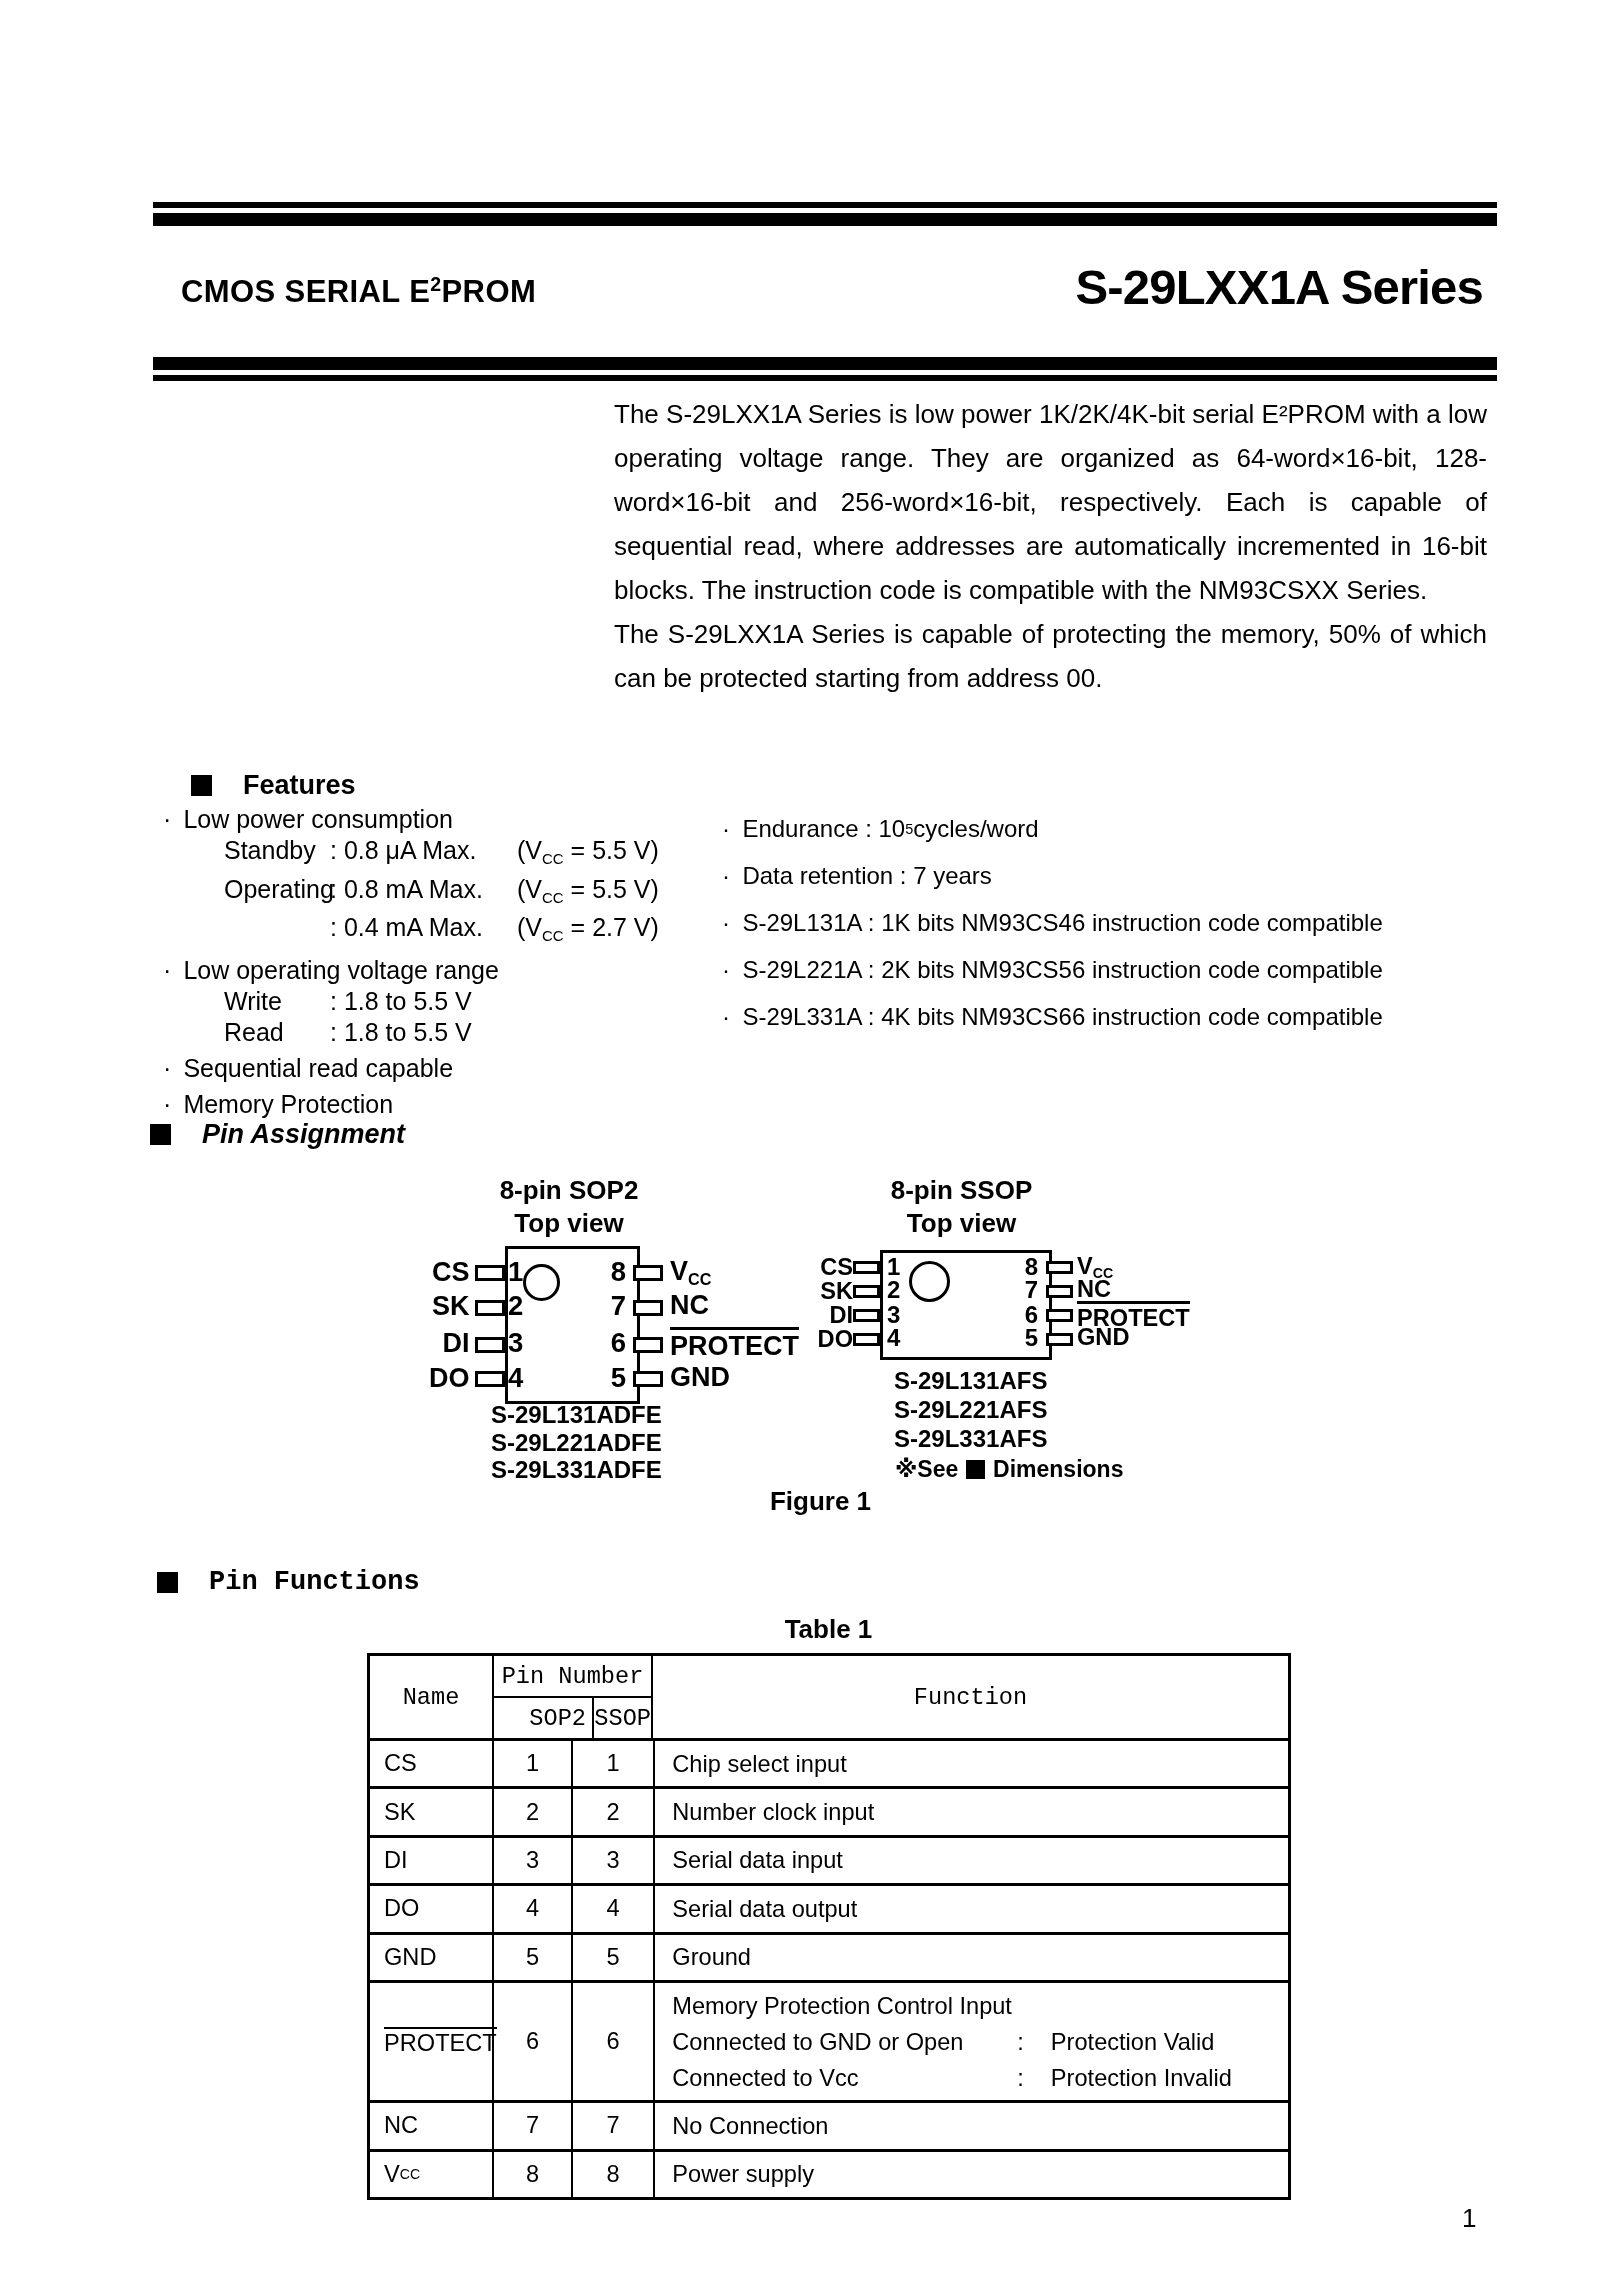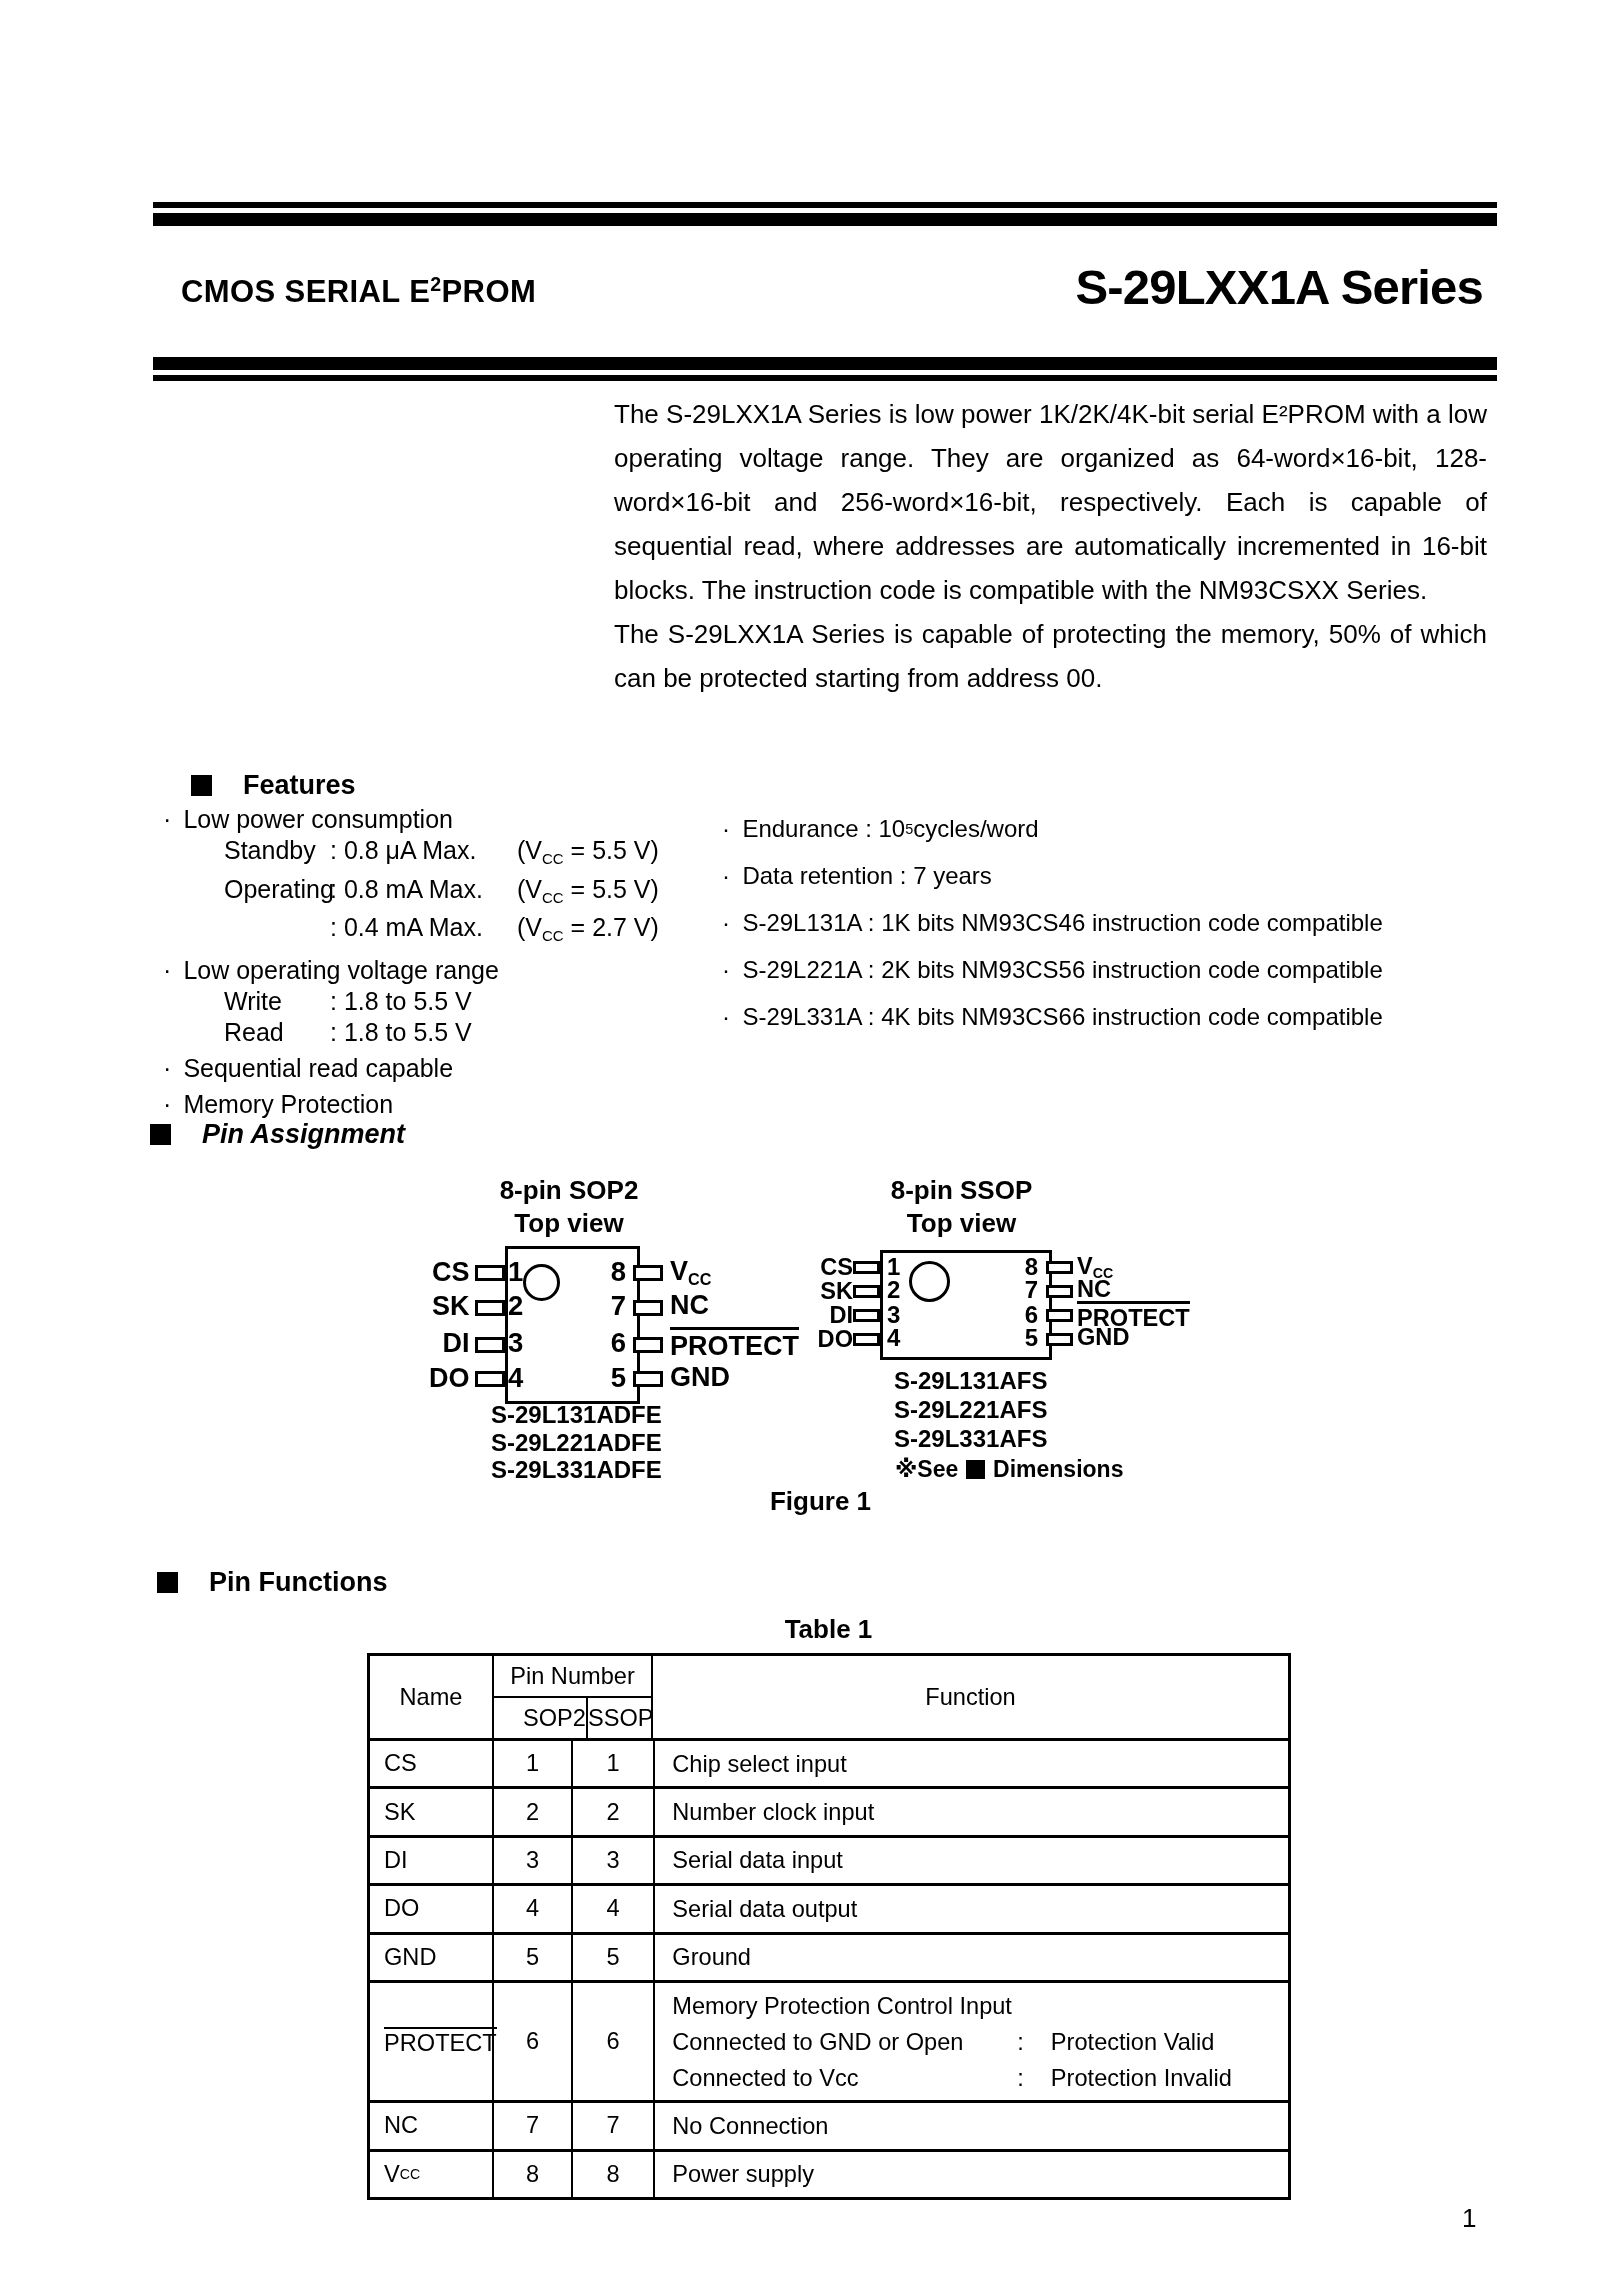--- a/index.html
+++ b/index.html
@@ -57,21 +57,21 @@
   .models{position:absolute;font-weight:bold;font-size:24px;}
   #sop2 .models{line-height:27.5px;}
   #ssop .models{line-height:29px;}
   .dim-note{position:absolute;font-weight:bold;font-size:23px;white-space:nowrap;}
   .dim-square{display:inline-block;width:19px;height:19px;background:#000;margin:0 7.9px;vertical-align:-1.6px;}
 
   .caption{position:absolute;text-align:center;font-size:26px;font-weight:bold;}
 
   
   #pin-table{position:absolute;left:367px;top:1653px;width:924px;border:3.9px solid #000;box-sizing:border-box;font-size:23.6px;}
-  .thead{display:flex;border-bottom:3.1px solid #000;height:82px;}
+  .thead{display:flex;border-bottom:3.1px solid #000;height:82px;font-family:Liberation Mono, monospace;}
   .th-name{width:124px;border-right:2.4px solid #000;display:flex;align-items:center;justify-content:center;box-sizing:border-box;}
   .th-mid{width:159px;border-right:2.4px solid #000;display:flex;flex-direction:column;box-sizing:border-box;}
   .th-pin{height:40px;border-bottom:2.4px solid #000;display:flex;align-items:center;justify-content:center;}
   .th-sub{flex:1;display:flex;padding-left:29px;}
   .th-sop2{width:79px;border-right:2.4px solid #000;display:flex;align-items:center;justify-content:center;box-sizing:border-box;}
   .th-ssop{flex:1;display:flex;align-items:center;justify-content:center;}
   .th-fn{flex:1;display:flex;align-items:center;justify-content:center;}
   .trow{display:flex;border-top:3.1px solid #000;min-height:35px;}
   .trow.first{border-top:none;}
   .td-name{width:124px;border-right:2.4px solid #000;display:flex;align-items:center;padding-left:14px;box-sizing:border-box;}
@@ -231,21 +231,21 @@
       <div class="pin-label lab-right-align" style="left: -14px; width: 66px; top: 151px;"><span>DO</span></div>
       <div class="pin-stub" style="left: 52px; top: 158px; width: 27px; height: 12.6px;"></div>
       <div class="pin-num" style="left: 86px; top: 149px;">4</div>
       <div class="pin-num num-right" style="left: 201px; width: 36px; top: 149px;">5</div>
       <div class="pin-stub" style="left: 245px; top: 158px; width: 27px; height: 12.6px;"></div>
       <div class="pin-label" style="left: 276px; top: 149px;"><span>GND</span></div>
     </div>
 
   <div class="caption" style="left:746px;top:1486px;width:149px;">Figure 1</div>
 
-  <div class="sec-head" style="left:157px;top:1567px;">
+  <div class="sec-head" style="left:157px;top:1567px;font-family:Liberation Mono, monospace;">
     <span class="sec-square"></span>
     <span>Pin Functions</span>
   </div>
 
   <div class="caption" style="left:750px;top:1614px;width:157px;">Table 1</div>
 
   <div id="pin-table">
     <div class="thead">
       <div class="th-name">Name</div>
       <div class="th-mid">

